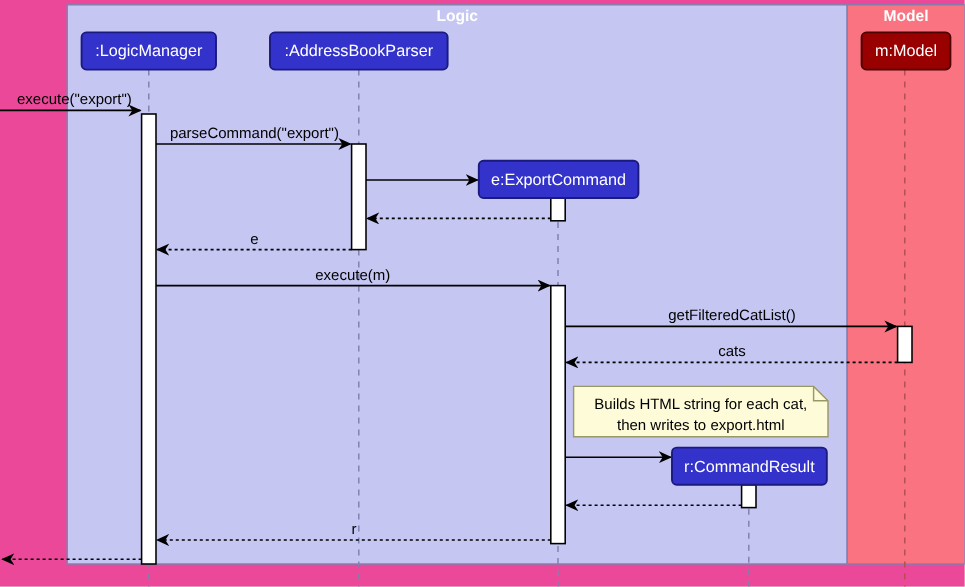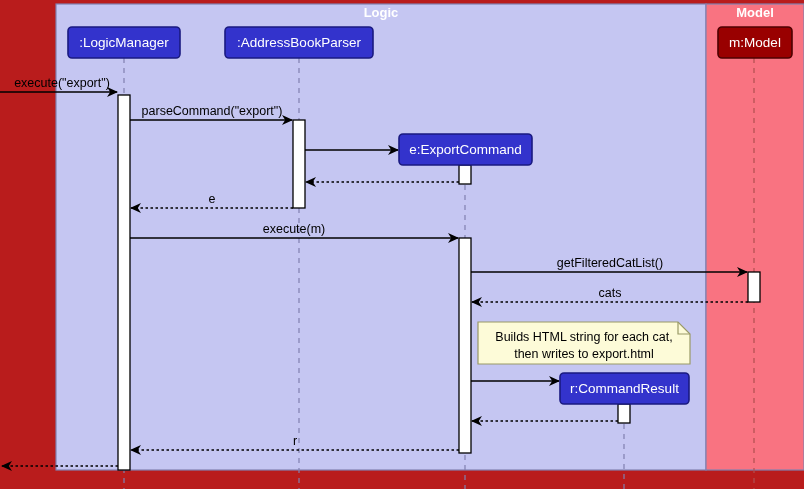--- a/index.html
+++ b/index.html
@@ -8,21 +8,21 @@
     background: #ffffff;
   }
   body {
     font-family: "Liberation Sans", sans-serif;
   }
   #diagram-root {
     position: relative;
     width: 804px;
     height: 489px;
     overflow: hidden;
-    background: #b91c1c;
+    background: #ec4899;
   }
   #uml-svg {
     position: absolute;
     left: 0;
     top: 0;
   }
   .partition-label {
     font-family: "Liberation Sans", sans-serif;
     font-size: 13px;
     font-weight: bold;

